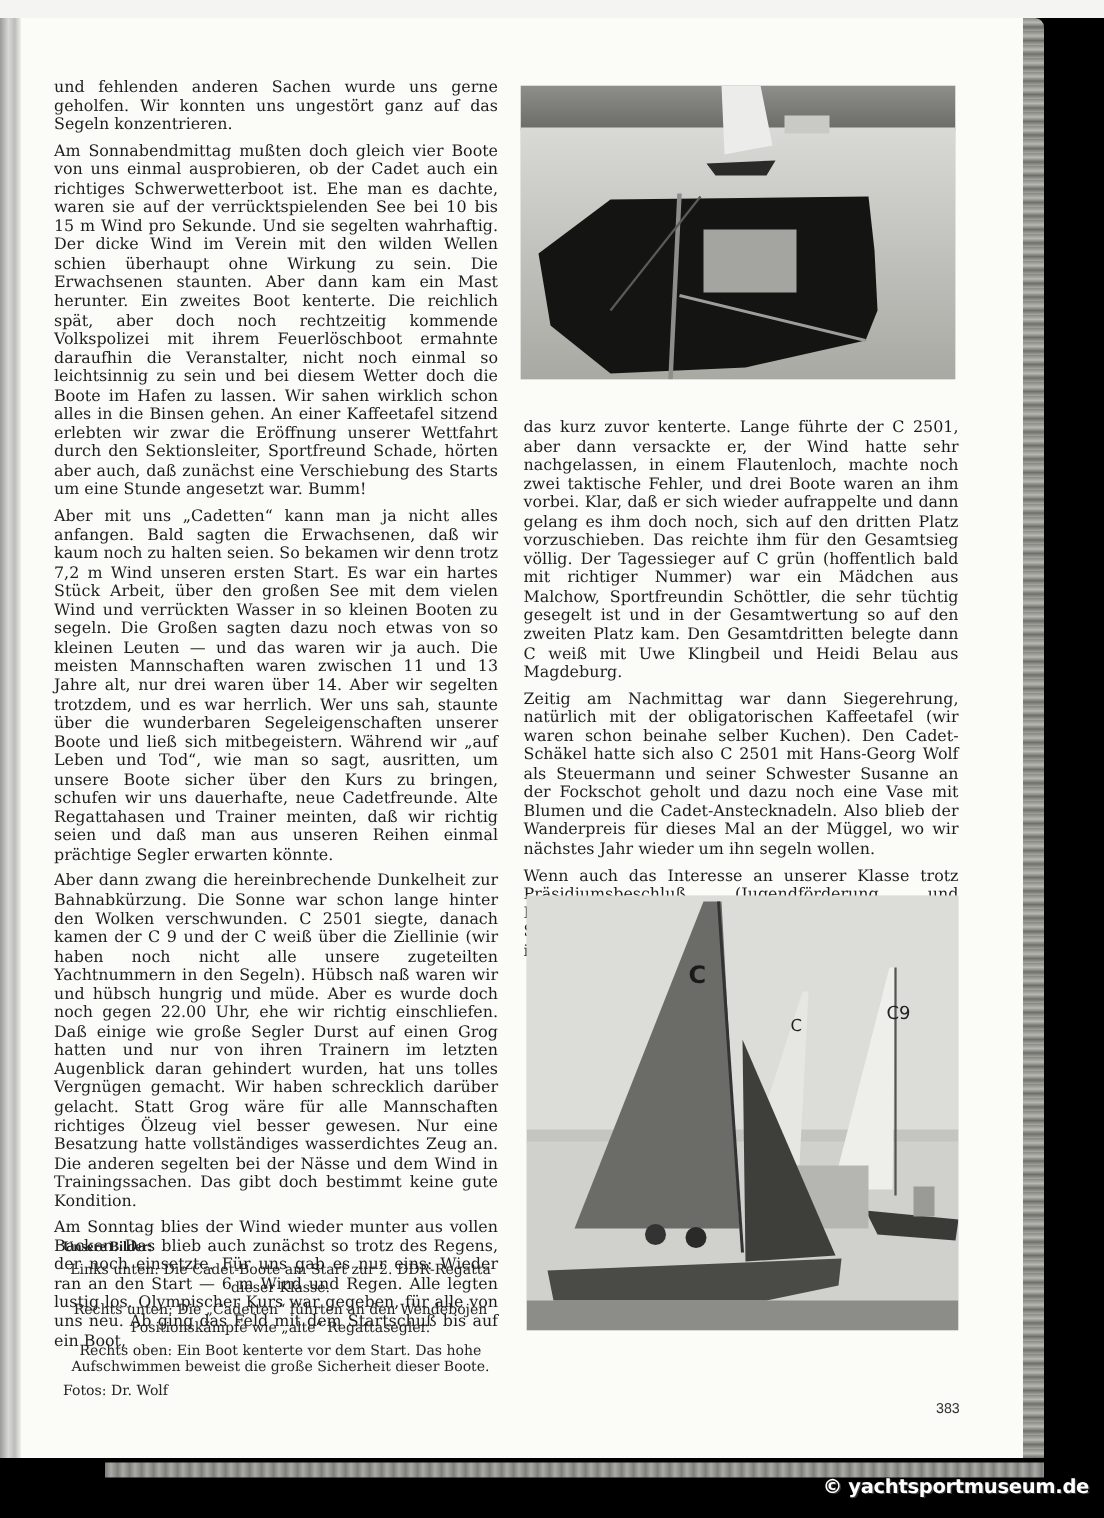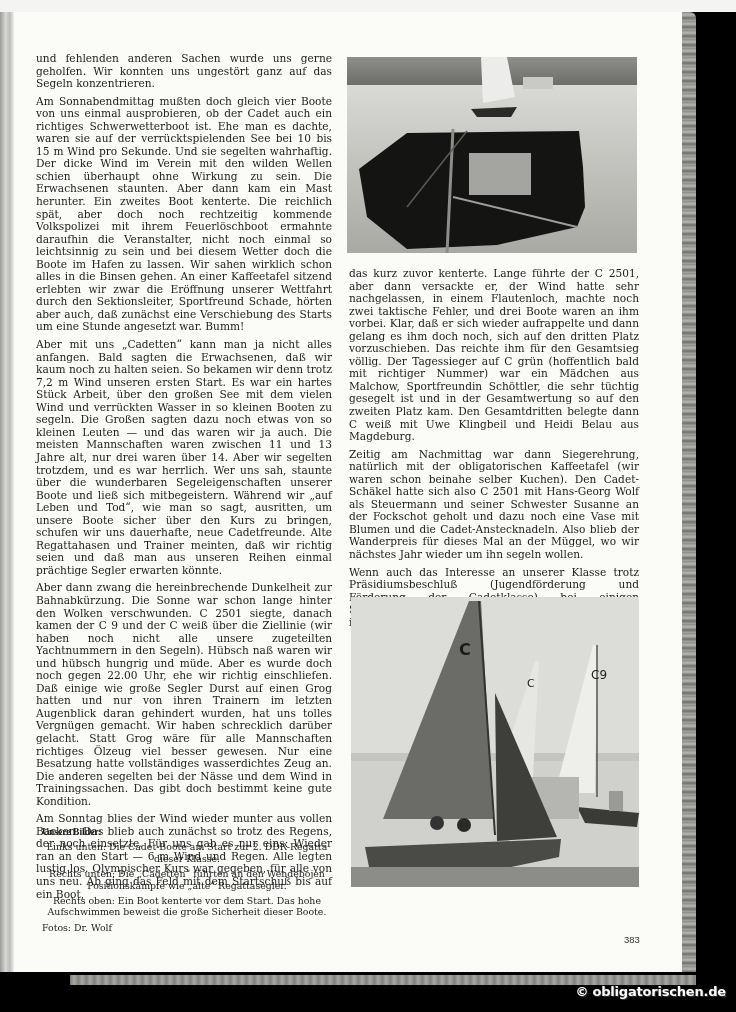--- a/index.html
+++ b/index.html
@@ -9,21 +9,21 @@
   .page { position:absolute; left:14px; top:12px; width:668px; height:960px; background:#fbfbf8; }
   .page-edge-right { position:absolute; left:682px; top:12px; width:14px; height:960px; background:repeating-linear-gradient(180deg,#8a8a86 0,#b7b7b2 3px,#6f6f6b 6px,#a9a9a4 9px); border-radius:0 6px 0 0; }
   .right-black { position:absolute; left:696px; top:12px; width:40px; height:1000px; background:#000; }
   .bottom-strip { position:absolute; left:0; top:972px; width:736px; height:40px; background:#000; }
   .bottom-gray { position:absolute; left:70px; top:975px; width:626px; height:10px; background:repeating-linear-gradient(90deg,#7b7b78 0,#a9a9a5 4px,#858581 8px); }
   .watermark { position:absolute; right:10px; top:984px; font-family:"DejaVu Sans", sans-serif; font-weight:bold; font-size:13px; color:#fff; letter-spacing:-0.2px; text-shadow:1px 1px 0 #333; }
 
   .col { position:absolute; font-size:10.6px; line-height:12.55px; color:#1c1c1c; text-align:justify; hyphens:manual; }
   .col p { margin:0 0 5px 0; }
   .col-left { left:36px; top:52px; width:296px; }
-  .col-right { left:349px; top:267px; width:290px; }
+  .col-right { left:349px; top:279px; width:290px; }
 
   .photo { position:absolute; overflow:hidden; }
   .photo-top { left:347px; top:57px; width:290px; height:196px; background:#cfcfcb; }
   .photo-bottom { left:351px; top:597px; width:288px; height:290px; background:#d7d7d3; }
 
   .captions { position:absolute; left:42px; top:826px; width:290px; font-size:9.4px; line-height:11.4px; color:#222; }
   .captions .head { font-weight:bold; margin-bottom:4px; font-size:9.6px;font-family:Liberation Serif, serif; }
   .captions .cap { text-align:center; margin-bottom:4px; }
   .captions .credit { text-align:left; }
   .page-number { position:absolute; left:624px; top:934px; font-size:9.5px; color:#333; font-family:Liberation Sans, sans-serif; }
@@ -107,13 +107,13 @@
 
 <div class="captions">
   <div class="head">Unsere Bilder:</div>
   <div class="cap">Links unten: Die Cadet-Boote am Start zur 2. DDR-Regatta dieser Klasse.</div>
   <div class="cap">Rechts unten: Die „Cadetten“ führten an den Wendebojen Positionskämpfe wie „alte“ Regattasegler.</div>
   <div class="cap">Rechts oben: Ein Boot kenterte vor dem Start. Das hohe Aufschwimmen beweist die große Sicherheit dieser Boote.</div>
   <div class="credit">Fotos: Dr. Wolf</div>
 </div>
 
 <div class="page-number">383</div>
-<div class="watermark">© obligatorischen.de</div>
+<div class="watermark">© yachtsportmuseum.de</div>
 
 </body></html>

